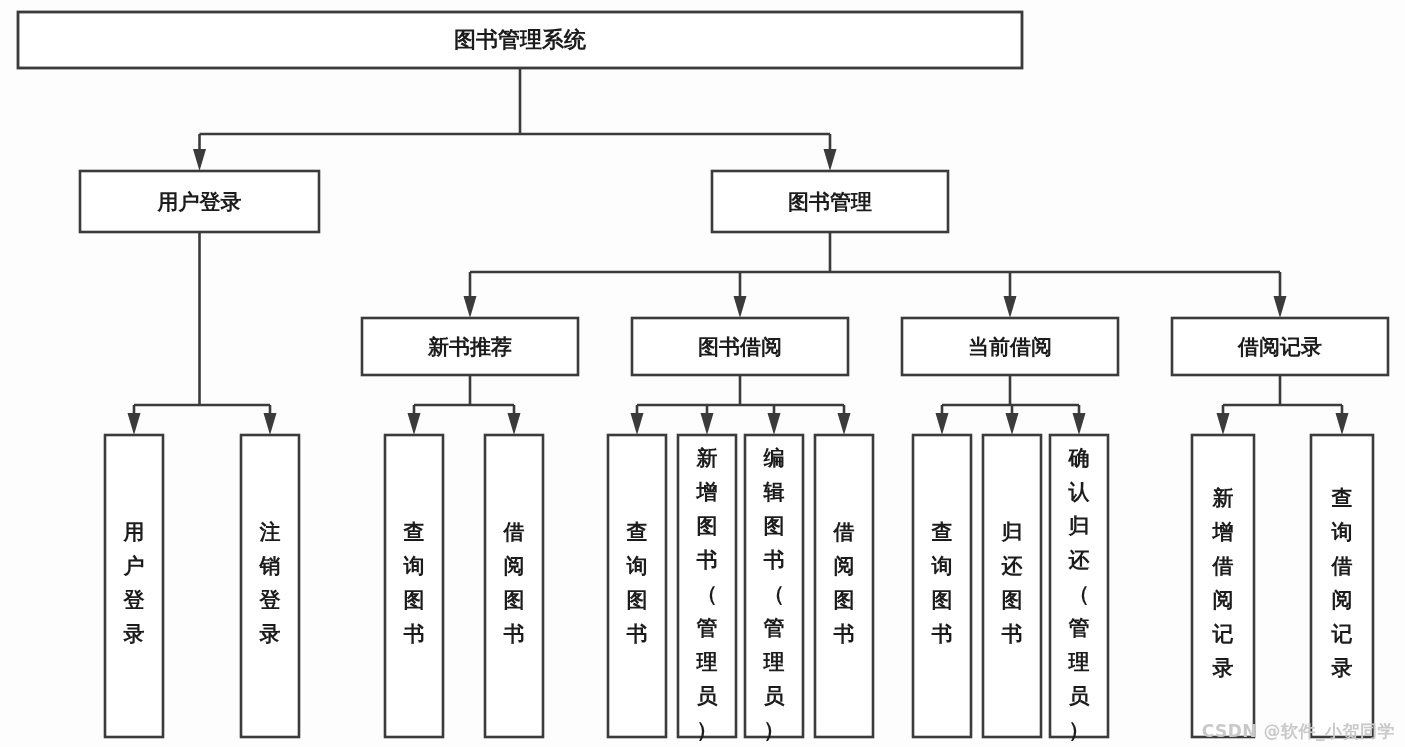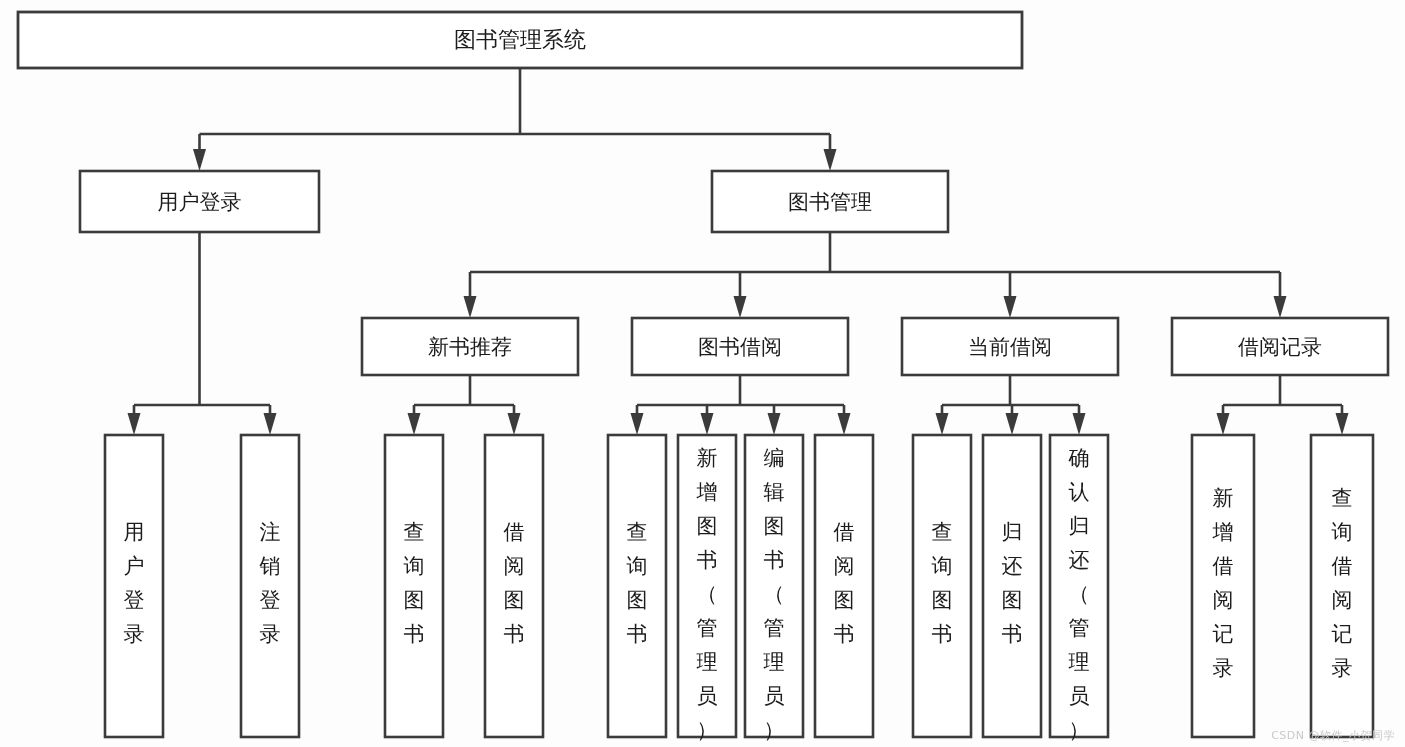--- a/index.html
+++ b/index.html
@@ -12,20 +12,21 @@
     width: 1405px;
     height: 747px;
     overflow: hidden;
     font-family: "DejaVu Sans", "Liberation Sans", sans-serif;
   }
   #diagram-root {
     position: relative;
     width: 1405px;
     height: 747px;
     background: #fdfdfd;
+    font-weight: bold;
   }
   svg#tree-svg {
     position: absolute;
     top: 0;
     left: 0;
     width: 1405px;
     height: 747px;
     display: block;
   }
   .node-box {
@@ -66,21 +67,21 @@
     font-family: "DejaVu Sans", "Liberation Sans", sans-serif;
     font-size: 21px;
     fill: #1c1c1c;
     text-anchor: middle;
   }
   .watermark-text {
     position: absolute;
     right: 10px;
     bottom: 4px;
     font-family: "DejaVu Sans", "Liberation Sans", sans-serif;
-    font-size: 11px;
+    font-size: 17px;
     color: #c9c9c9;
     letter-spacing: 0.5px;
     white-space: nowrap;
     user-select: none;
   }
 </style>
 </head>
 <body>
 
 <div id="diagram-root">

